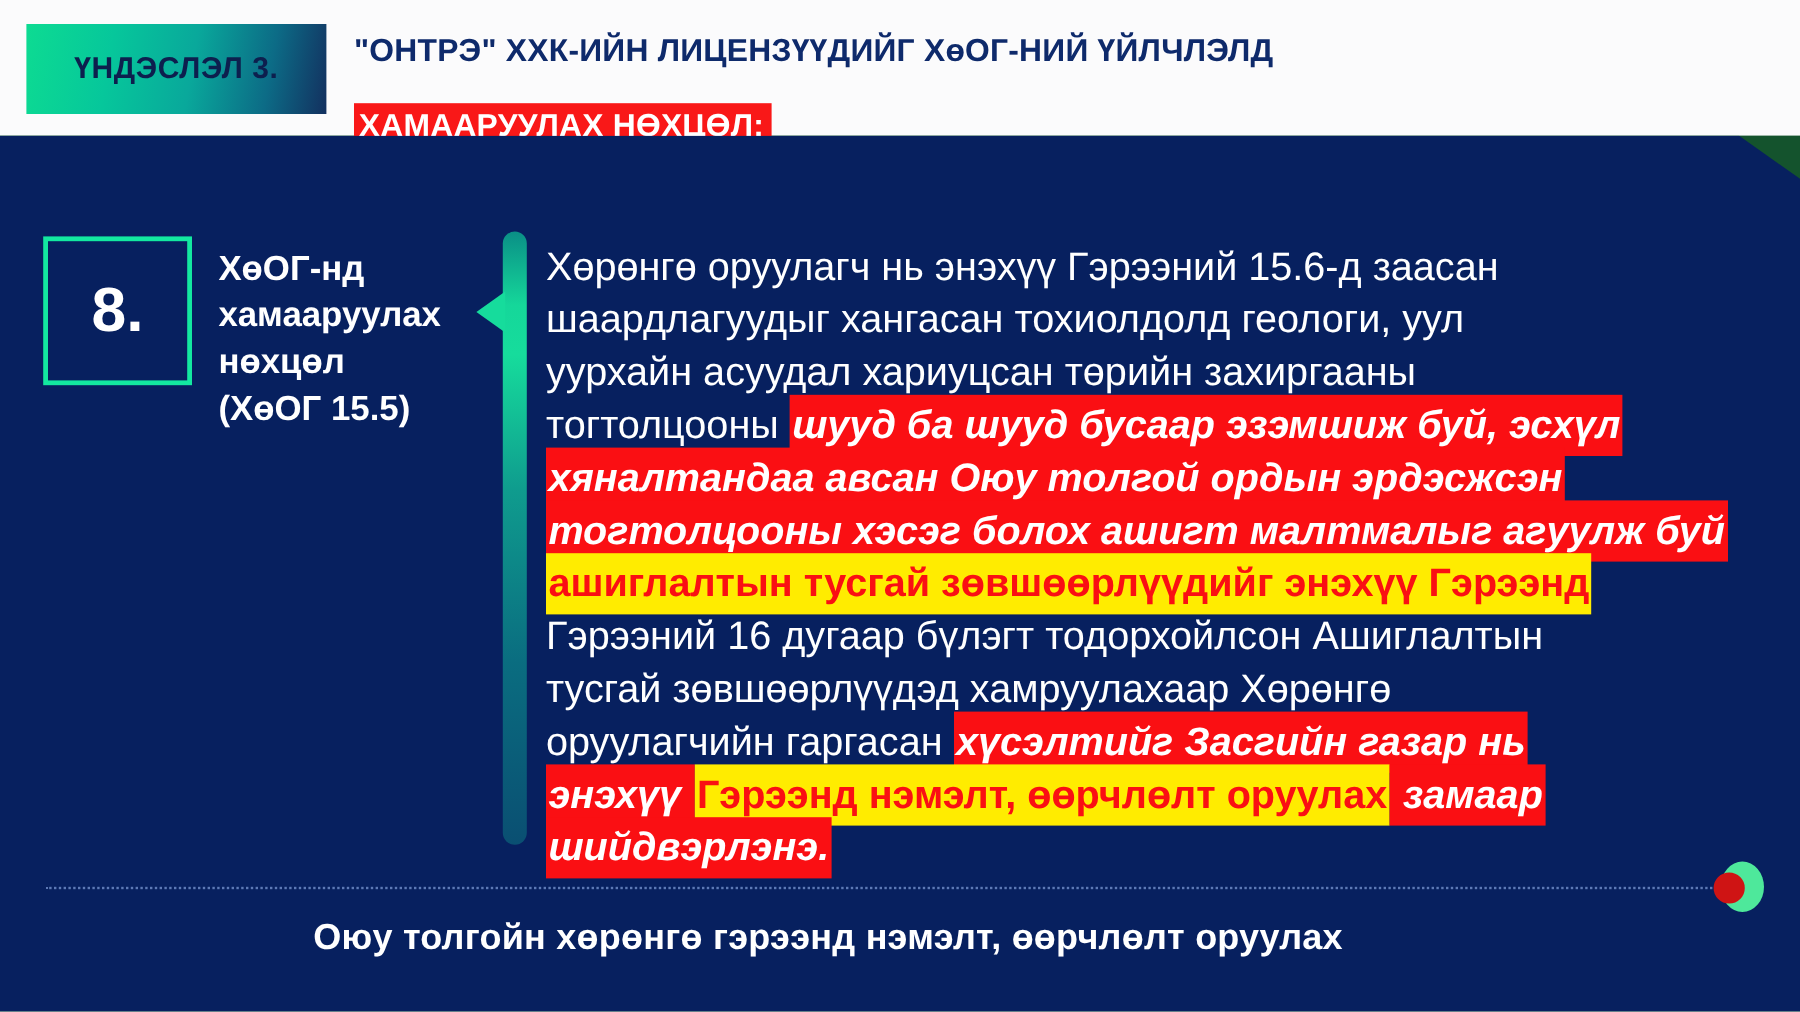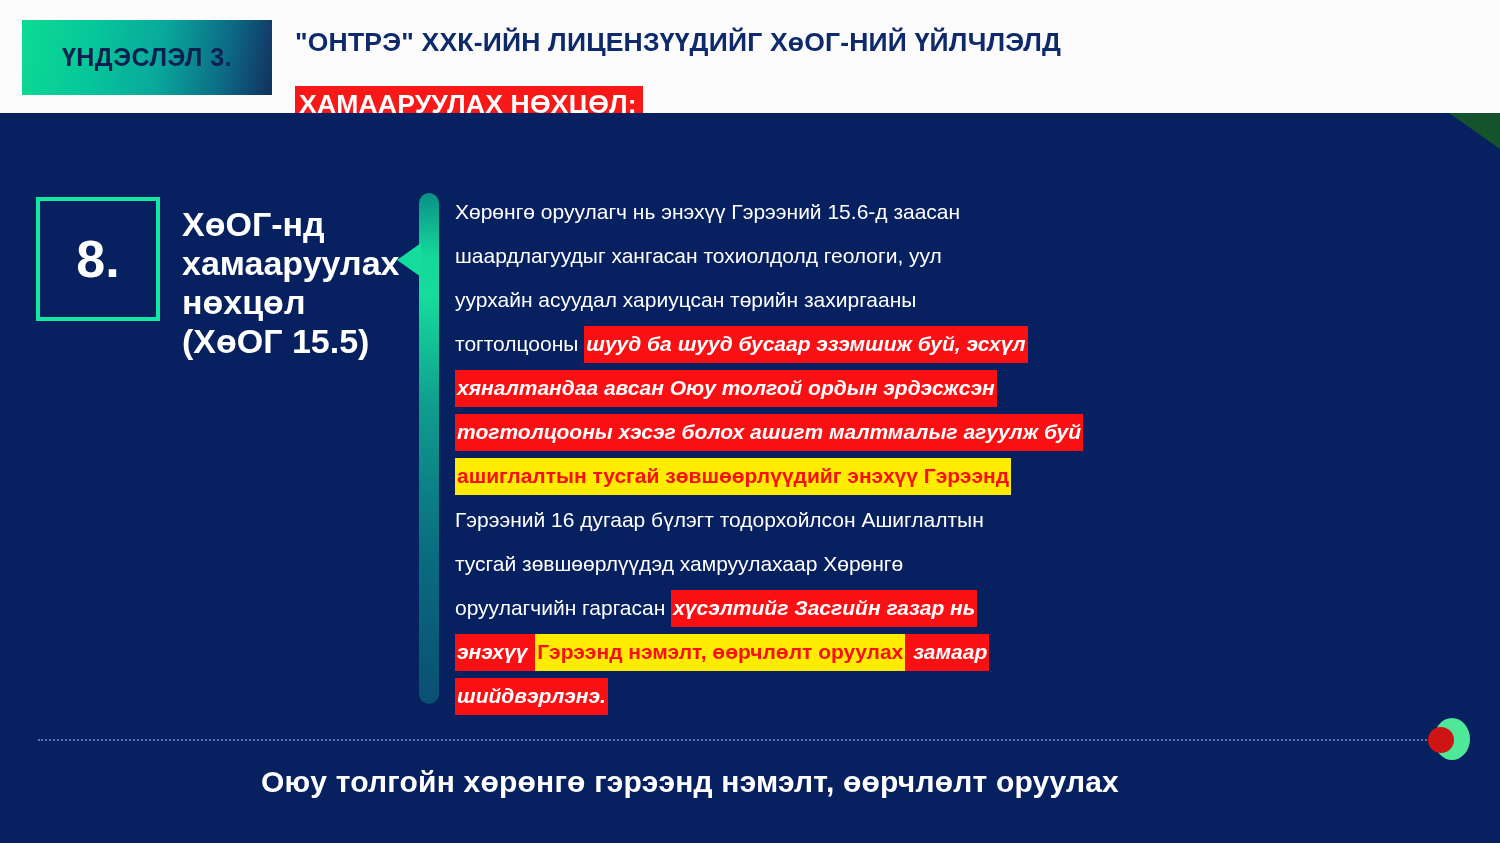--- a/index.html
+++ b/index.html
@@ -47,39 +47,39 @@
   .num-box{
     position:absolute;left:36px;top:197px;width:124px;height:124px;
     border:4px solid #13e8a0;box-sizing:border-box;
     display:flex;align-items:center;justify-content:center;
   }
   .num-box-text{color:#ffffff;font-size:52px;font-weight:bold;line-height:1;}
 
   
   .caption{
     position:absolute;left:182px;top:205px;width:240px;
-    color:#ffffff;font-size:34px;font-weight:bold;line-height:39px;
+    color:#ffffff;font-size:29px;font-weight:bold;line-height:39px;
   }
 
   
   .bracket{
     position:absolute;left:419px;top:193px;width:20px;height:511px;
     border-radius:10px;
     background:linear-gradient(180deg,#0a8f86 0%,#15d79a 12%,#16dc9c 20%,#0f9c8e 42%,#0a6d80 70%,#0a4f72 100%);
   }
   .bracket-arrow{
     position:absolute;left:397px;top:243px;width:0;height:0;
     border-top:17px solid transparent;border-bottom:17px solid transparent;
     border-right:24px solid #16dc9c;
   }
 
   
   .body-text{
-    position:absolute;left:455px;top:190px;width:960px;
-    font-size:21px;line-height:44px;color:#ffffff;
+    position:absolute;left:455px;top:200px;width:960px;
+    font-size:33px;line-height:44px;color:#ffffff;
     font-family:"Liberation Sans","DejaVu Sans",sans-serif;
   }
   .body-text .ln{display:block;white-space:nowrap;height:44px;}
   .hl-red{background:#fa0f13;color:#ffffff;font-weight:bold;
           box-shadow:0 0 0 0 #fa0f13;padding:6px 2px 8px 2px;font-style:italic;}
   .hl-yellow{background:#ffec00;color:#fa0f13;font-weight:bold;
           padding:6px 2px 8px 2px;}
   .plain{color:#ffffff;font-weight:normal;}
 
   

